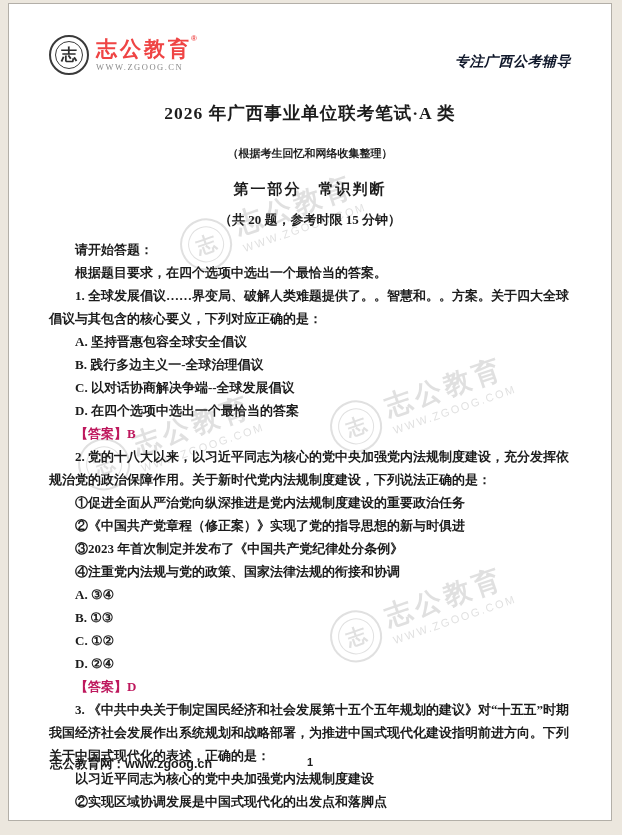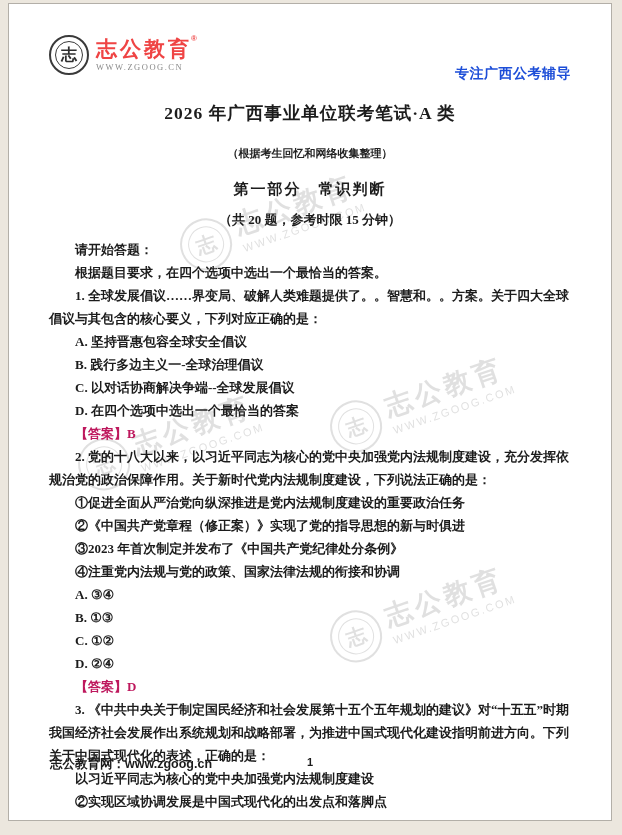--- a/index.html
+++ b/index.html
@@ -28,22 +28,22 @@
     display:flex;align-items:center;justify-content:center;box-sizing:border-box;
     font-size:16px;font-weight:bold;color:#2e2e2e;line-height:1;
   }
   .logo-text{display:flex;flex-direction:column;line-height:1;}
   .logo-name{font-size:21px;font-weight:bold;letter-spacing:3px;color:#ef4444;position:relative;
     font-family:"Liberation Sans","DejaVu Sans",sans-serif;}
   .logo-reg{font-size:8px;position:relative;top:-7px;left:-1px;}
   .logo-url{font-size:8.5px;color:#8a8a8a;letter-spacing:1.5px;margin-top:4px;
     font-family:Liberation Serif, serif;}
   .tagline{
-    font-size:14px;font-weight:bold;color:#1d4ed8;margin-top:30px;
-    font-family:"Liberation Sans","DejaVu Sans",sans-serif;letter-spacing:0.5px;
+    font-size:14px;font-weight:bold;color:#0f172a;margin-top:18px;
+    font-family:"Liberation Sans","DejaVu Sans",sans-serif;letter-spacing:0.5px;font-style:italic;
   }
   
   .doc-title{text-align:center;font-size:17.5px;font-weight:bold;margin-top:14px;letter-spacing:1px;}
   .doc-subtitle{text-align:center;font-size:11px;font-weight:bold;margin-top:21px;color:#222;}
   .section-heading{text-align:center;font-size:15px;font-weight:bold;margin-top:19px;letter-spacing:2px;}
   .section-meta{text-align:center;font-size:13px;font-weight:bold;margin-top:12px;}
   
   .body-text{margin-top:9px;font-size:13px;line-height:23px;font-weight:600;}
   .para{margin:0;}
   .indent{text-indent:2em;}

